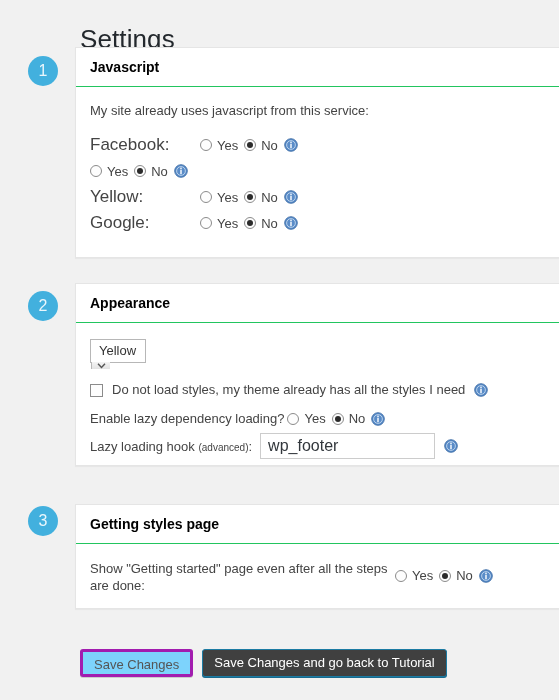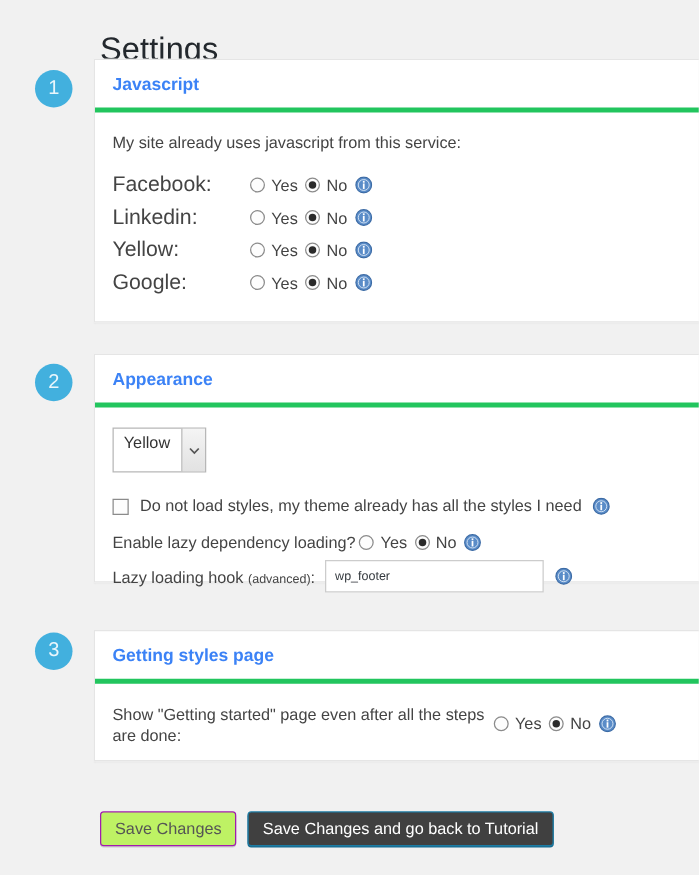--- a/index.html
+++ b/index.html
@@ -60,22 +60,22 @@
   .panel-1 { top: 47px;  height: 211px; }
   .panel-2 { top: 283px; height: 183px; }
   .panel-3 { top: 504px; height: 105px; }
 
   .panel-header {
     height: 38px;
     line-height: 38px;
     padding: 0 14px;
     font-size: 14px;
     font-weight: bold;
-    color: #3b82f6;
-    border-bottom: 4px solid #22c55e;
+    color: #000000;
+    border-bottom: 1px solid #22c55e;
   }
   .panel-body {
     padding: 14px;
   }
 
   
   .js-intro {
     margin: 2px 0 14px 0;
     font-size: 13px;
     color: #444;
@@ -146,23 +146,24 @@
     display: inline-block;
     vertical-align: middle;
   }
 
   
   .select-wrap {
     display: inline-flex;
     align-items: stretch;
     border: 1px solid #b7b7b7;
     background: #fff;
-    height: 36px;
+    height: 24px;
     margin: 2px 0 0 0;
     box-sizing: border-box;
+    flex-direction: column;
   }
   .select-value {
     padding: 0 9px 0 8px;
     line-height: 22px;
     font-size: 13px;
     color: #333;
   }
   .select-arrow {
     width: 18px;
     border-left: 1px solid #b7b7b7;
@@ -204,21 +205,21 @@
   }
   .hook-label .adv {
     font-size: 10px;
   }
   .text-input {
     width: 175px;
     height: 26px;
     border: 1px solid #ccc;
     background: #fff;
     font-family: "Liberation Sans", sans-serif;
-    font-size: 10px;
+    font-size: 16px;
     color: #32373c;
     padding: 0 7px;
     box-sizing: border-box;
     line-height: 24px;
     margin-right: 9px;
     outline: none;
   }
 
   
   .gs-row {
@@ -242,22 +243,22 @@
   .button-bar {
     position: absolute;
     left: 80px;
     top: 649px;
     display: flex;
     align-items: center;
   }
   .btn-secondary {
     height: 28px;
     padding: 0 11px;
-    background: #bef264;
-    border: 1px solid #a21caf;
+    background: #7dd3fc;
+    border: 3px solid #a21caf;
     border-radius: 3px;
     color: #555;
     font-family: "Liberation Sans", sans-serif;
     font-size: 13px;
     line-height: 26px;
     box-shadow: 0 1px 0 #ccc;
     cursor: pointer;
     margin-right: 9px;
     box-sizing: border-box;
   }
@@ -304,21 +305,20 @@
         <svg class="info-icon" viewBox="0 0 16 16">
           <circle cx="8" cy="8" r="7.2" fill="#5a8cc8" stroke="#3c6ba5" stroke-width="1"></circle>
           <circle cx="8" cy="8" r="5" fill="none" stroke="#cfe0f2" stroke-width="0.9"></circle>
           <rect x="7.2" y="6.6" width="1.6" height="5" fill="#ffffff"></rect>
           <rect x="7.2" y="4.2" width="1.6" height="1.7" fill="#ffffff"></rect>
         </svg>
       </span>
     </div>
 
     <div class="svc-row">
-      <span class="svc-name">Linkedin:</span>
       <span class="radio-group">
         <span class="radio-opt">
           <span class="radio"></span>
           <span class="lbl">Yes</span>
         </span>
         <span class="radio-opt">
           <span class="radio checked"></span>
           <span class="lbl">No</span>
         </span>
         <svg class="info-icon" viewBox="0 0 16 16">

